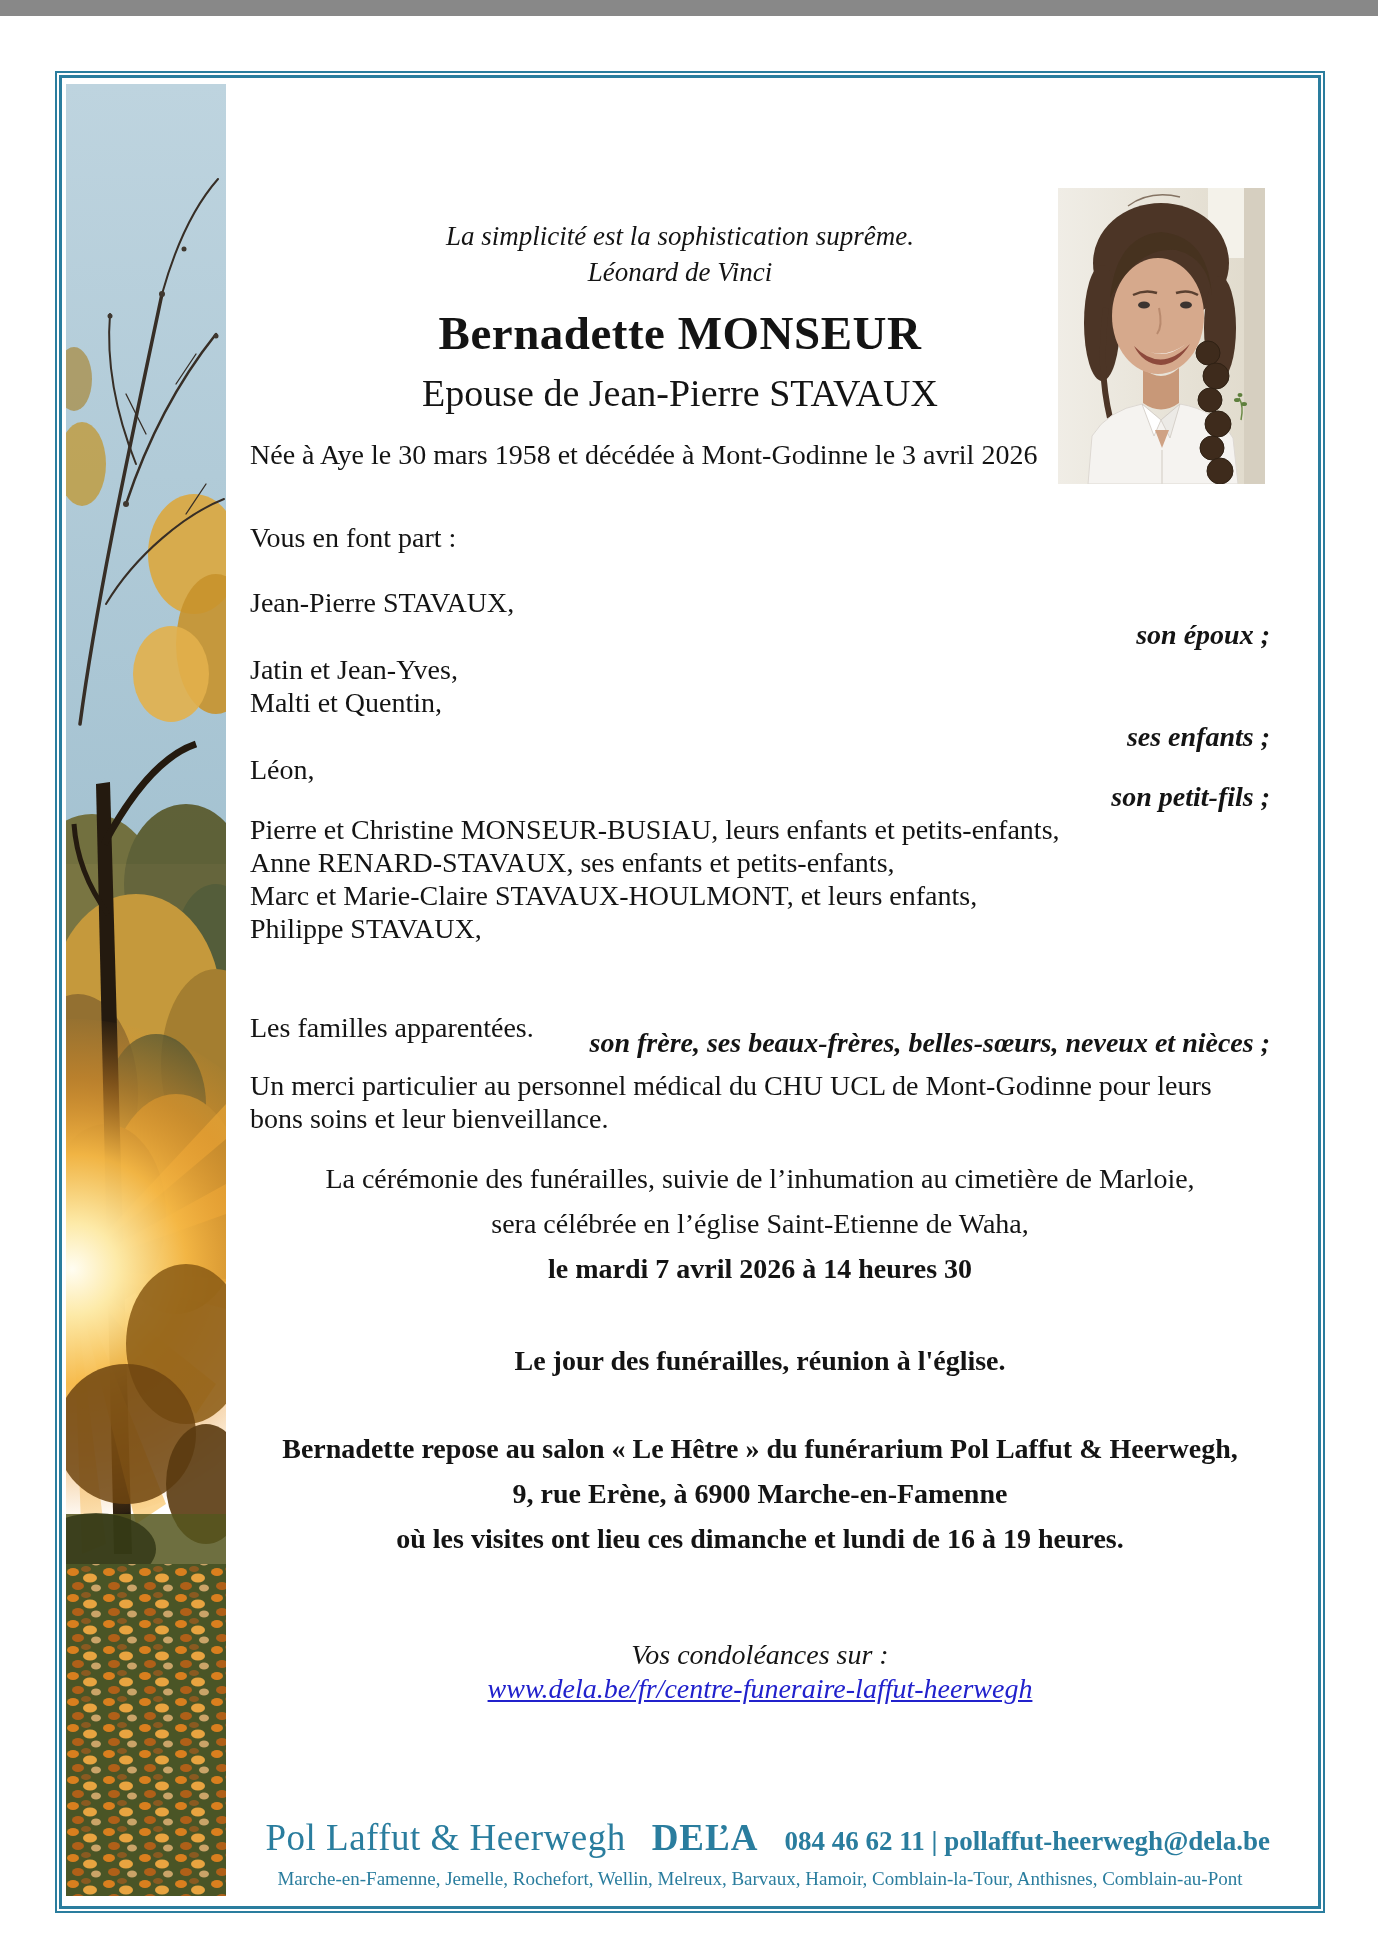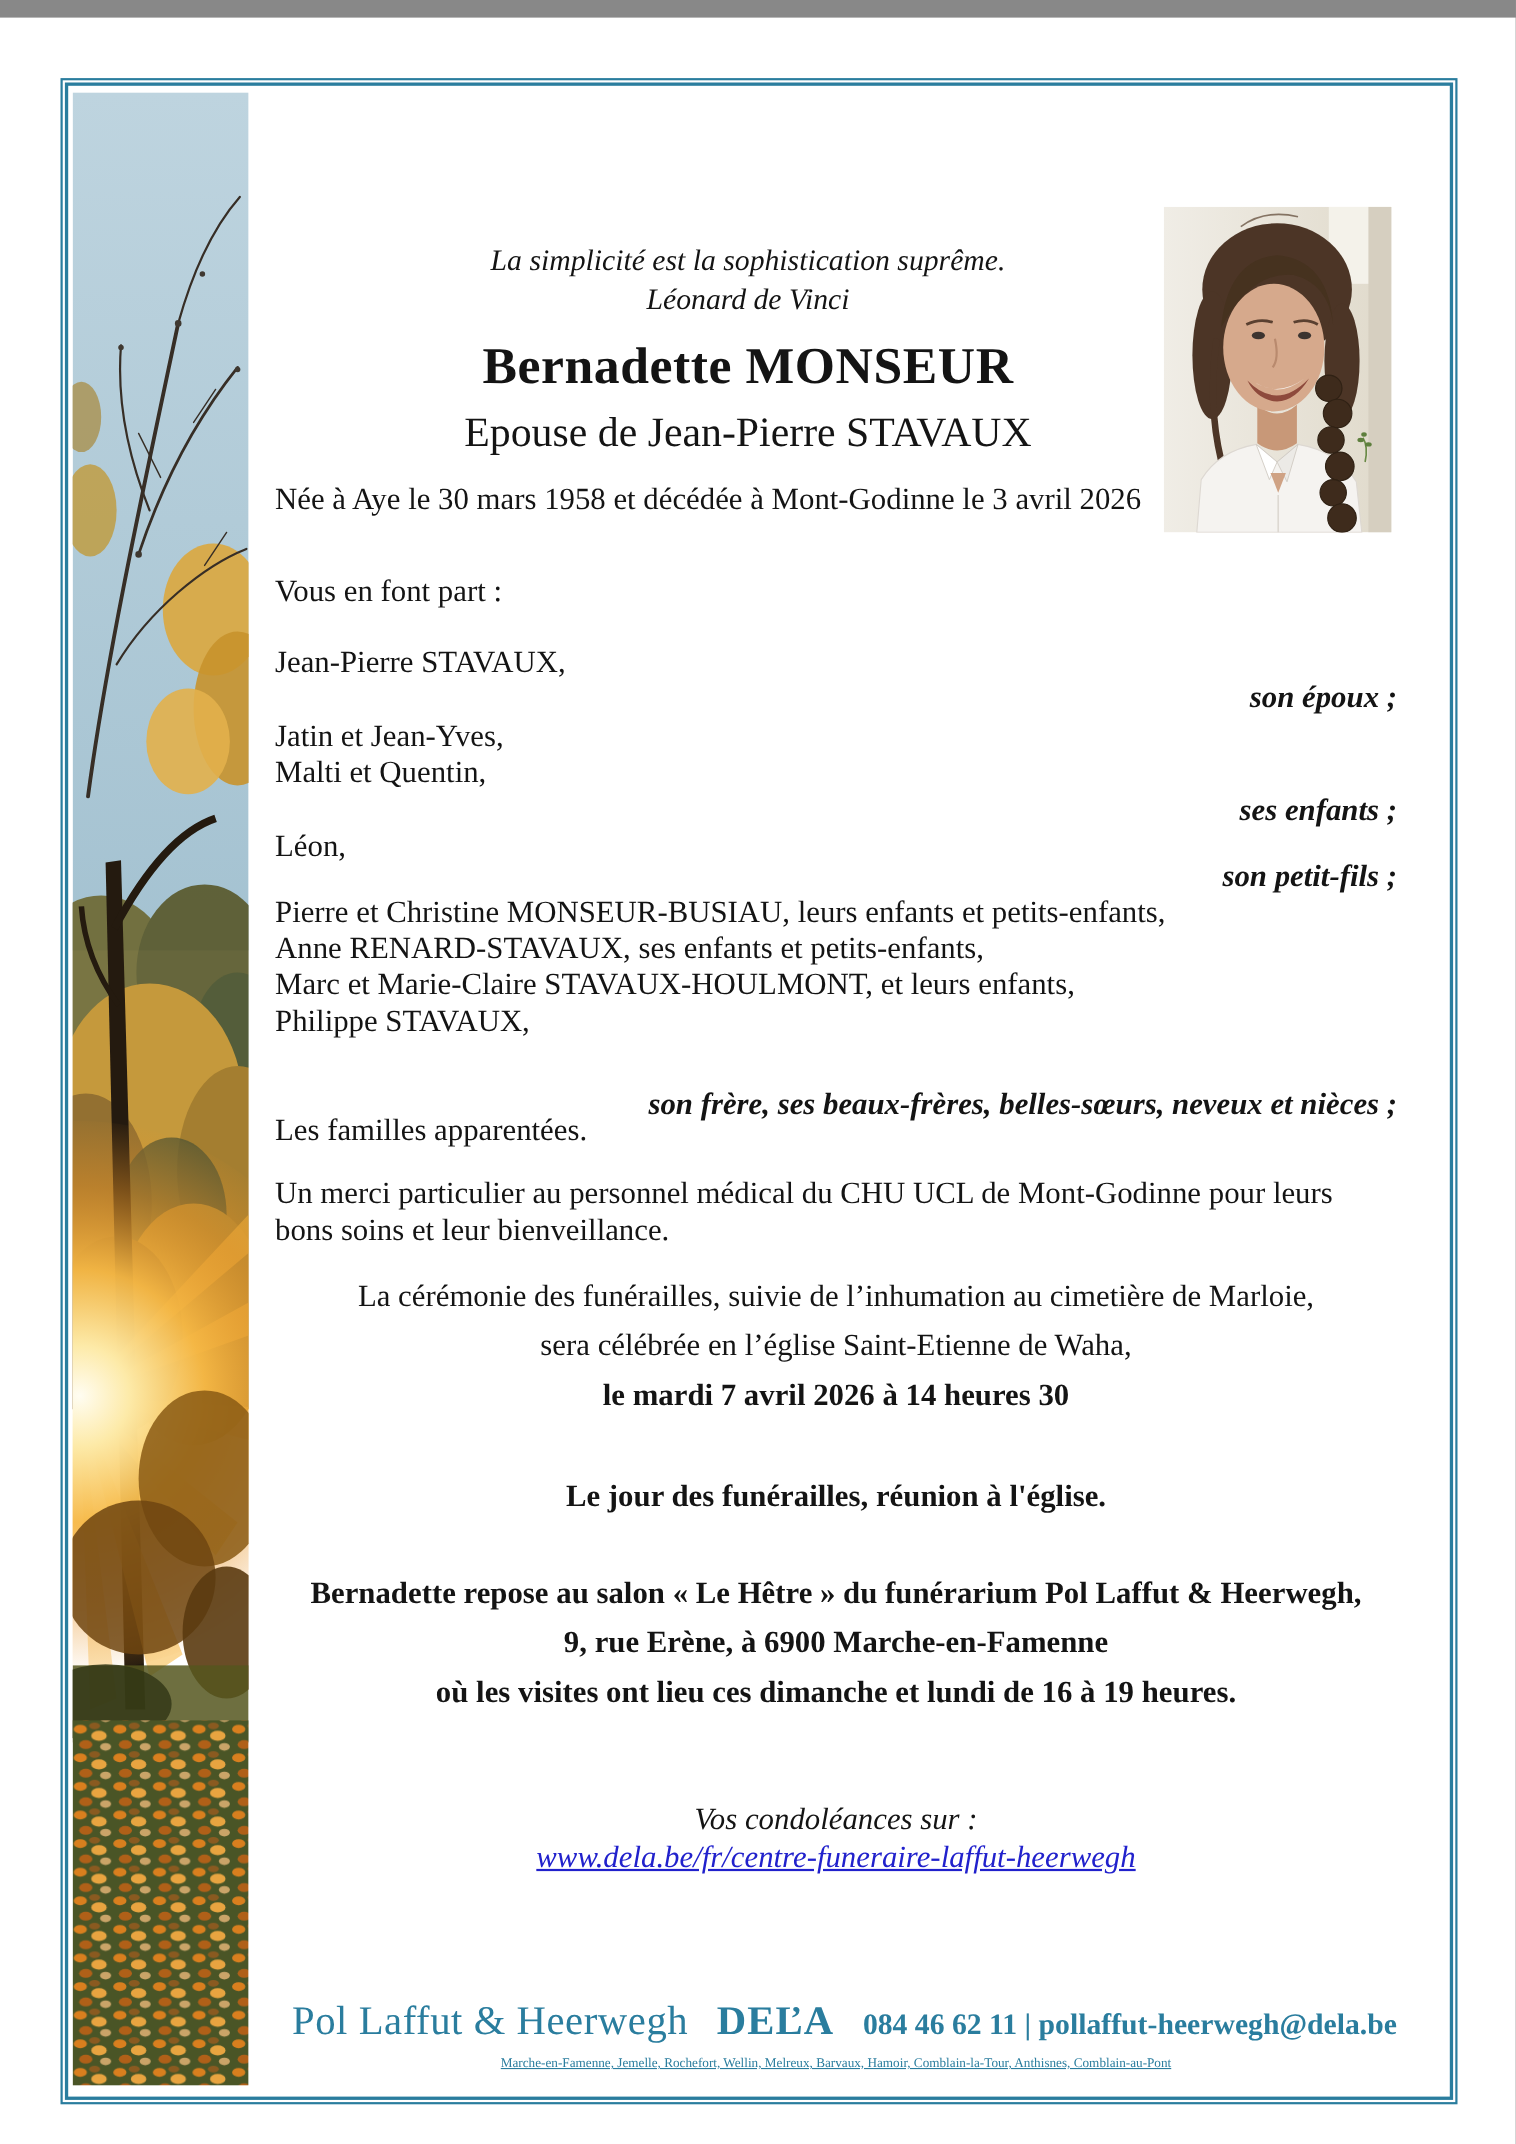--- a/index.html
+++ b/index.html
@@ -29,21 +29,21 @@
   .rel{font-weight:bold;font-style:italic;text-align:right;}
   .name-title{font-size:47px;font-weight:bold;letter-spacing:.5px;}
   .sub-title{font-size:38px;}
   .quote{font-size:27px;font-style:italic;}
   .link{color:var(--link);font-style:italic;text-decoration:underline;}
   .links-block a{display:block;}
   .footer-row{display:flex;justify-content:flex-end;align-items:baseline;gap:26px;color:var(--teal);}
   .brand{font-size:37px;letter-spacing:.5px;}
   .brand-logo{font-size:37px;font-weight:bold;letter-spacing:1px;}
   .contact{font-size:27px;font-weight:bold;}
-  .cities{font-size:12px;color:var(--teal);text-align:center;text-decoration:underline;}
+  .cities{font-size:19px;color:var(--teal);text-align:center;}
 </style>
 </head>
 <body>
 
 <div class="sheet">
 
   <div class="frame"></div>
 
   <svg class="strip" viewBox="0 0 160 1812" preserveAspectRatio="none">
     <defs>
@@ -180,21 +180,21 @@
   <div class="t" style="top:670px">Malti et Quentin,</div>
   <div class="t rel" style="top:704px">ses enfants ;</div>
 
   <div class="t" style="top:737px">Léon,</div>
   <div class="t rel" style="top:764px">son petit-fils ;</div>
 
   <div class="t" style="top:797px">Pierre et Christine MONSEUR-BUSIAU, leurs enfants et petits-enfants,</div>
   <div class="t" style="top:830px">Anne RENARD-STAVAUX, ses enfants et petits-enfants,</div>
   <div class="t" style="top:863px">Marc et Marie-Claire STAVAUX-HOULMONT, et leurs enfants,</div>
   <div class="t" style="top:896px">Philippe STAVAUX,</div>
-  <div class="t rel" style="top:972px">son frère, ses beaux-frères, belles-sœurs, neveux et nièces ;</div>
+  <div class="t rel" style="top:1010px">son frère, ses beaux-frères, belles-sœurs, neveux et nièces ;</div>
 
   <div class="t" style="top:995px">Les familles apparentées.</div>
 
   <div class="t" style="top:1053px">Un merci particulier au personnel médical du CHU UCL de Mont-Godinne pour leurs bons soins et leur bienveillance.</div>
 
   <div class="t c" style="top:1146px">La cérémonie des funérailles, suivie de l’inhumation au cimetière de Marloie,</div>
   <div class="t c" style="top:1191px">sera célébrée en l’église Saint-Etienne de Waha,</div>
   <div class="t c b" style="top:1236px">le mardi 7 avril 2026 à 14 heures 30</div>
   <div class="t c b" style="top:1328px">Le jour des funérailles, réunion à l'église.</div>
 

